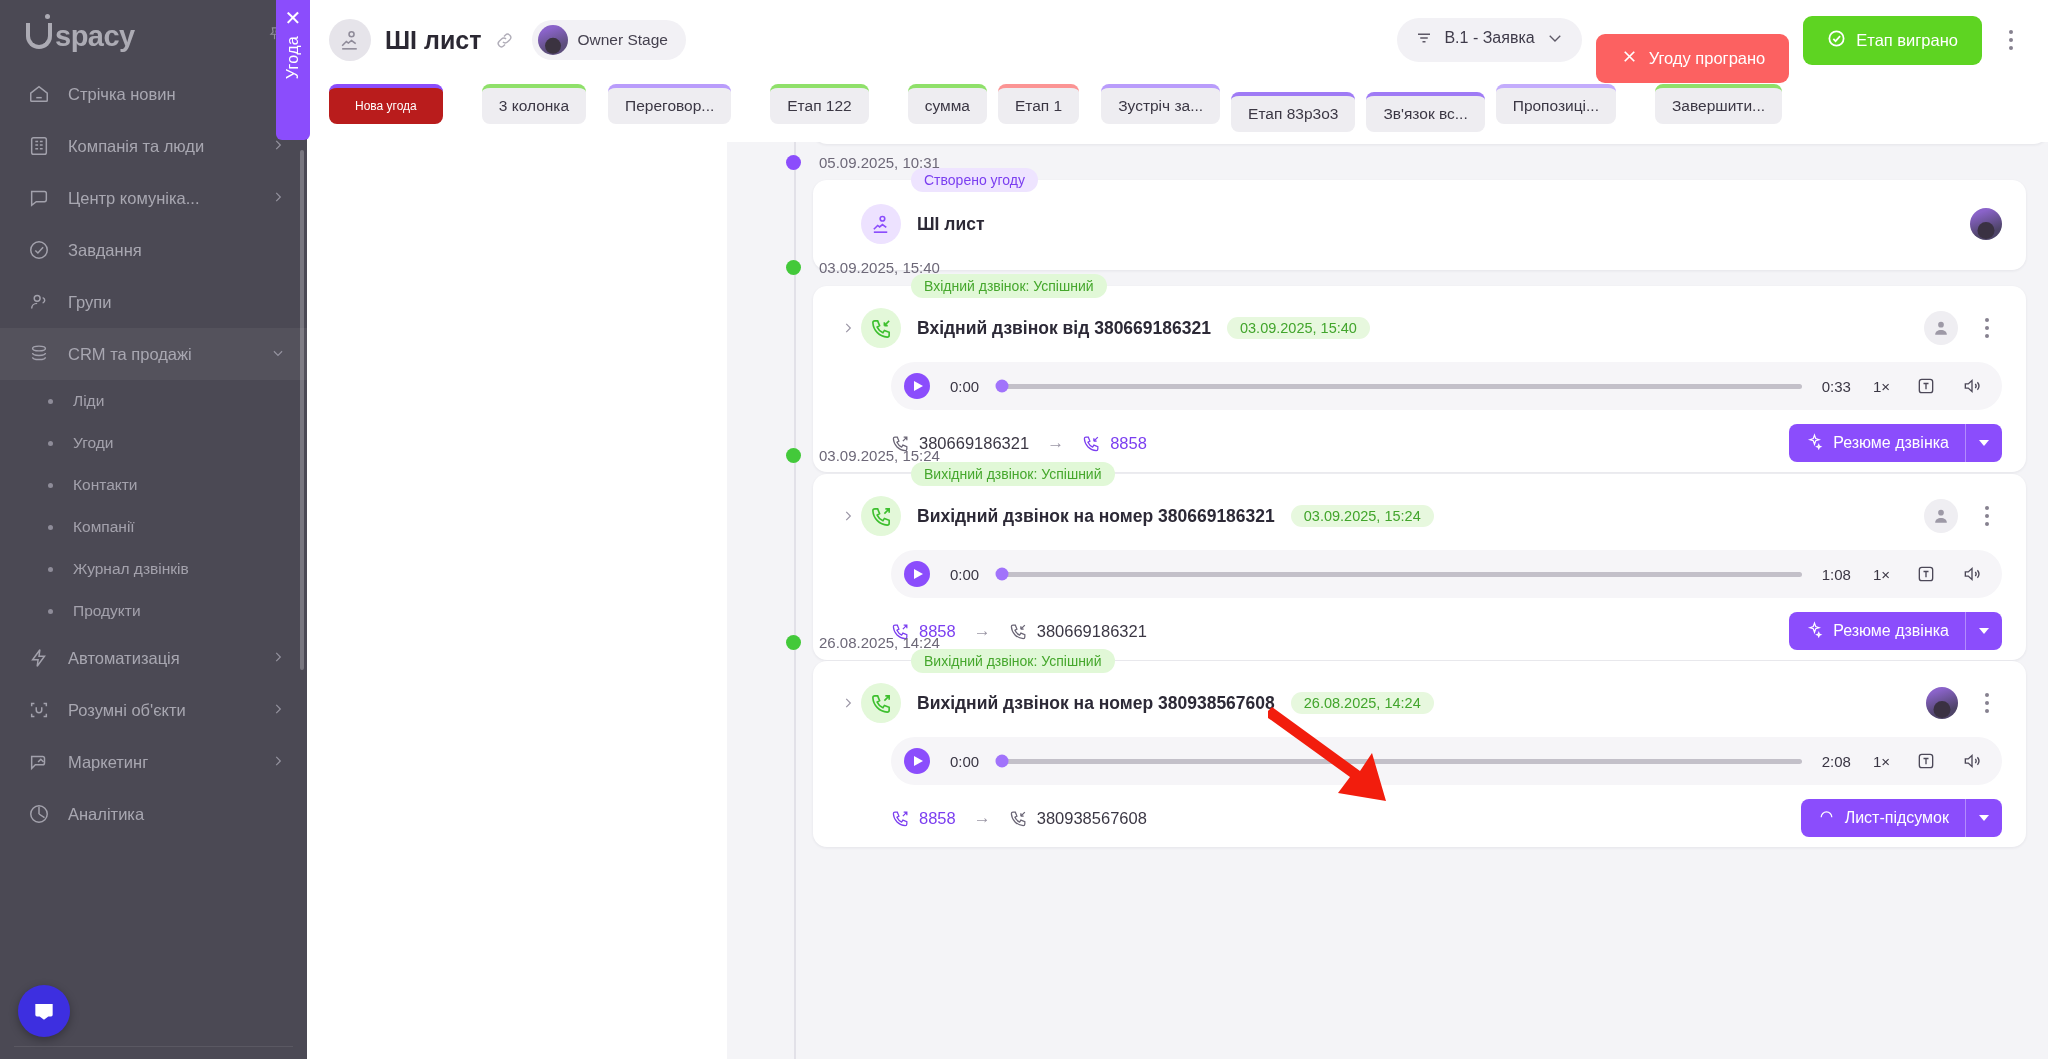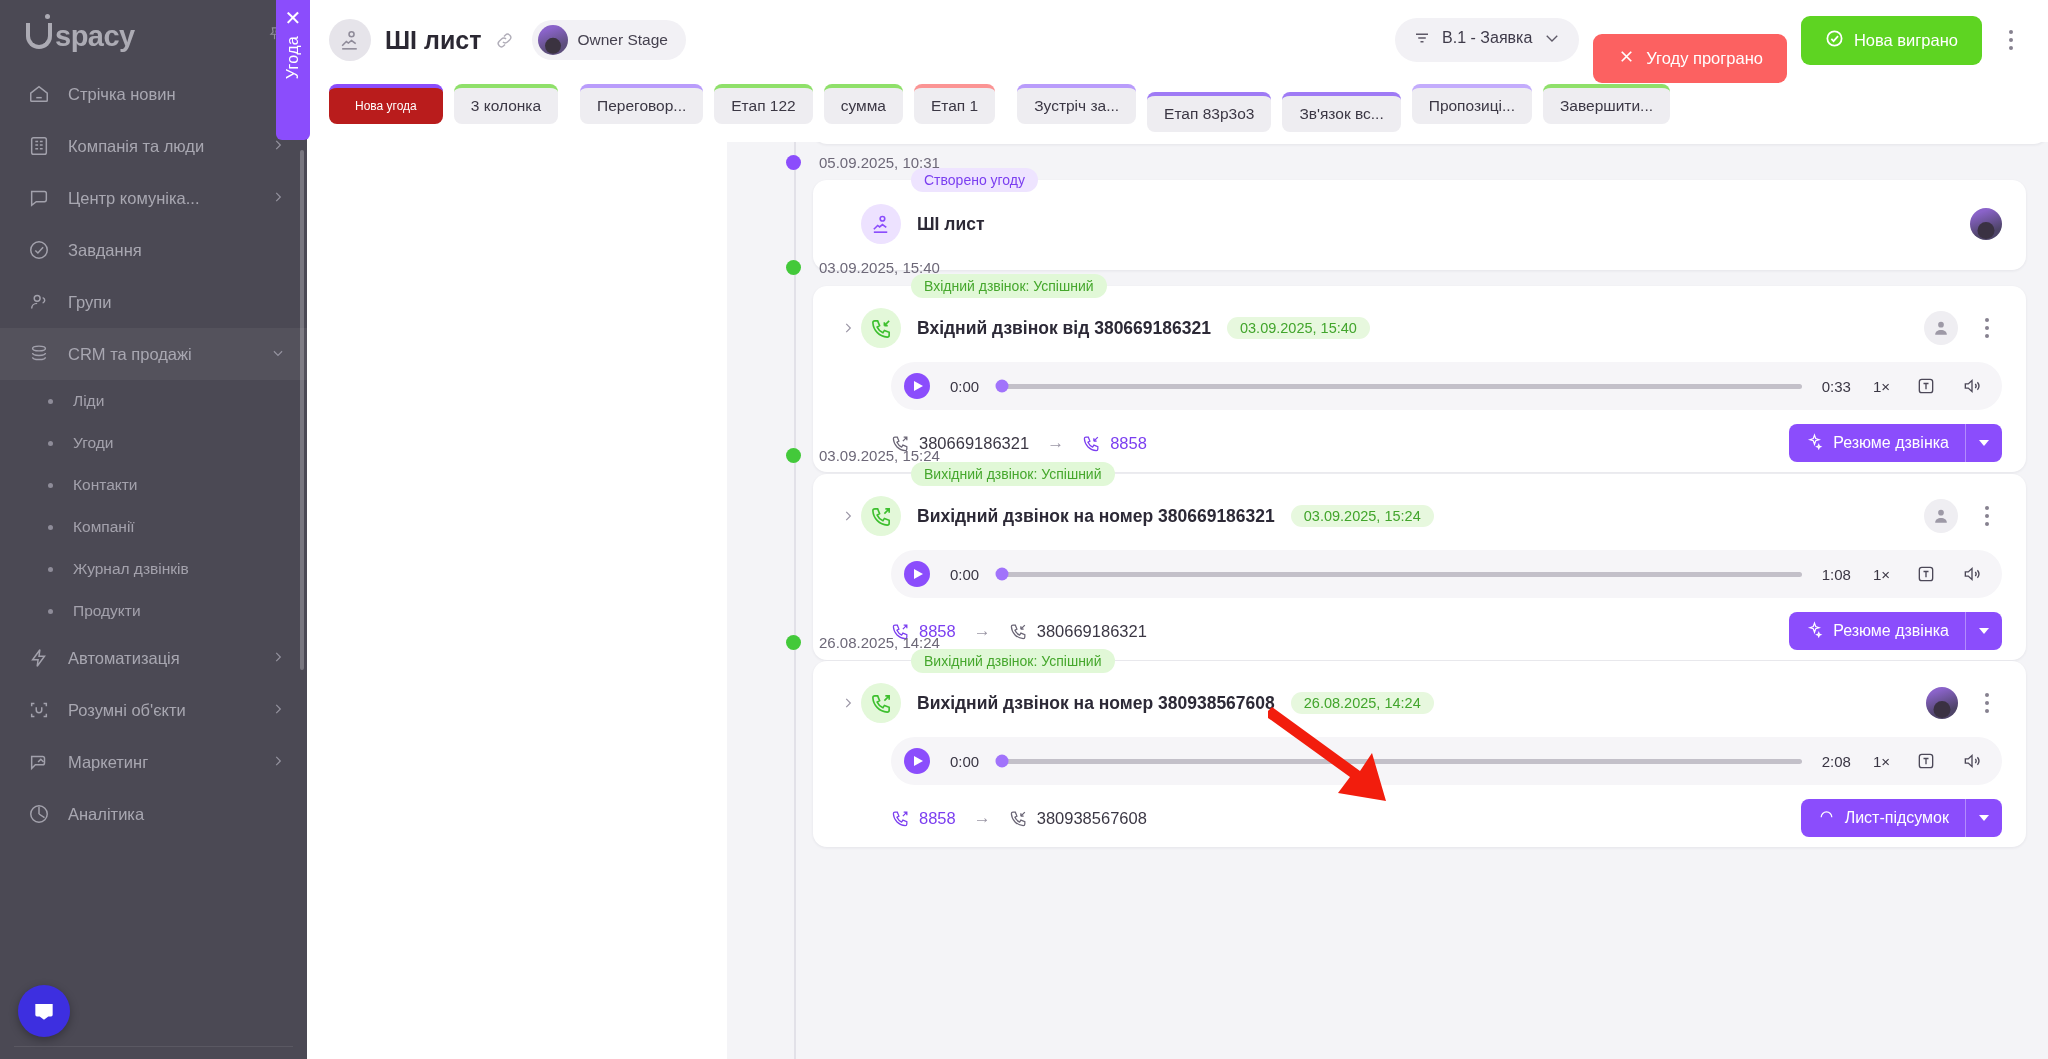--- a/index.html
+++ b/index.html
@@ -180,21 +180,21 @@
     background: #eeedf1; color: #3b3744;
     font-size: 15.5px; display: flex; align-items: center; justify-content: center;
     padding: 0 17px; cursor: pointer; position: relative;
     white-space: nowrap; overflow: hidden;
     border-top: 4px solid transparent;
   }
   .stage.current {
     background: #b91c1c; color: #fff; border-top-color: #8b4dfc;
     font-size: 12px; padding: 4px 26px;
   }
-  .stage.g  { border-top-color: #8fe06a; }
+  .stage.g  { border-top-color: #8fe06a; margin-left: 28px; }
   .stage.v  { border-top-color: #b99cfb; margin-left: 11px; }
   .stage.r  { border-top-color: #fb9494; }
   .stage.dv { border-top-color: #9f7bf5; margin-top: 8px; }
   .stage.dvd{ border-top-color: #c3acfc; }
 
   
   .body-area {
     position: absolute; left: 0; top: 142px;
     width: 1741px; height: 917px;
     background: #f4f4f7;
@@ -570,21 +570,21 @@
           <span><svg viewBox="0 0 24 24">
                 <path d="M6 6l12 12M18 6L6 18"></path>
               </svg></span>
           <span>Угоду програно</span>
         </button>
         <button class="btn-won">
           <span><svg viewBox="0 0 24 24">
                 <circle cx="12" cy="12" r="9"></circle>
                 <path d="M8 12.5l2.8 2.8L16.5 9"></path>
               </svg></span>
-          <span>Нова виграно</span>
+          <span>Етап виграно</span>
         </button>
         <div class="kebab">
             <i></i>
             <i></i>
             <i></i>
           </div>
       </div>
     </header>
 
     <div class="stages">

